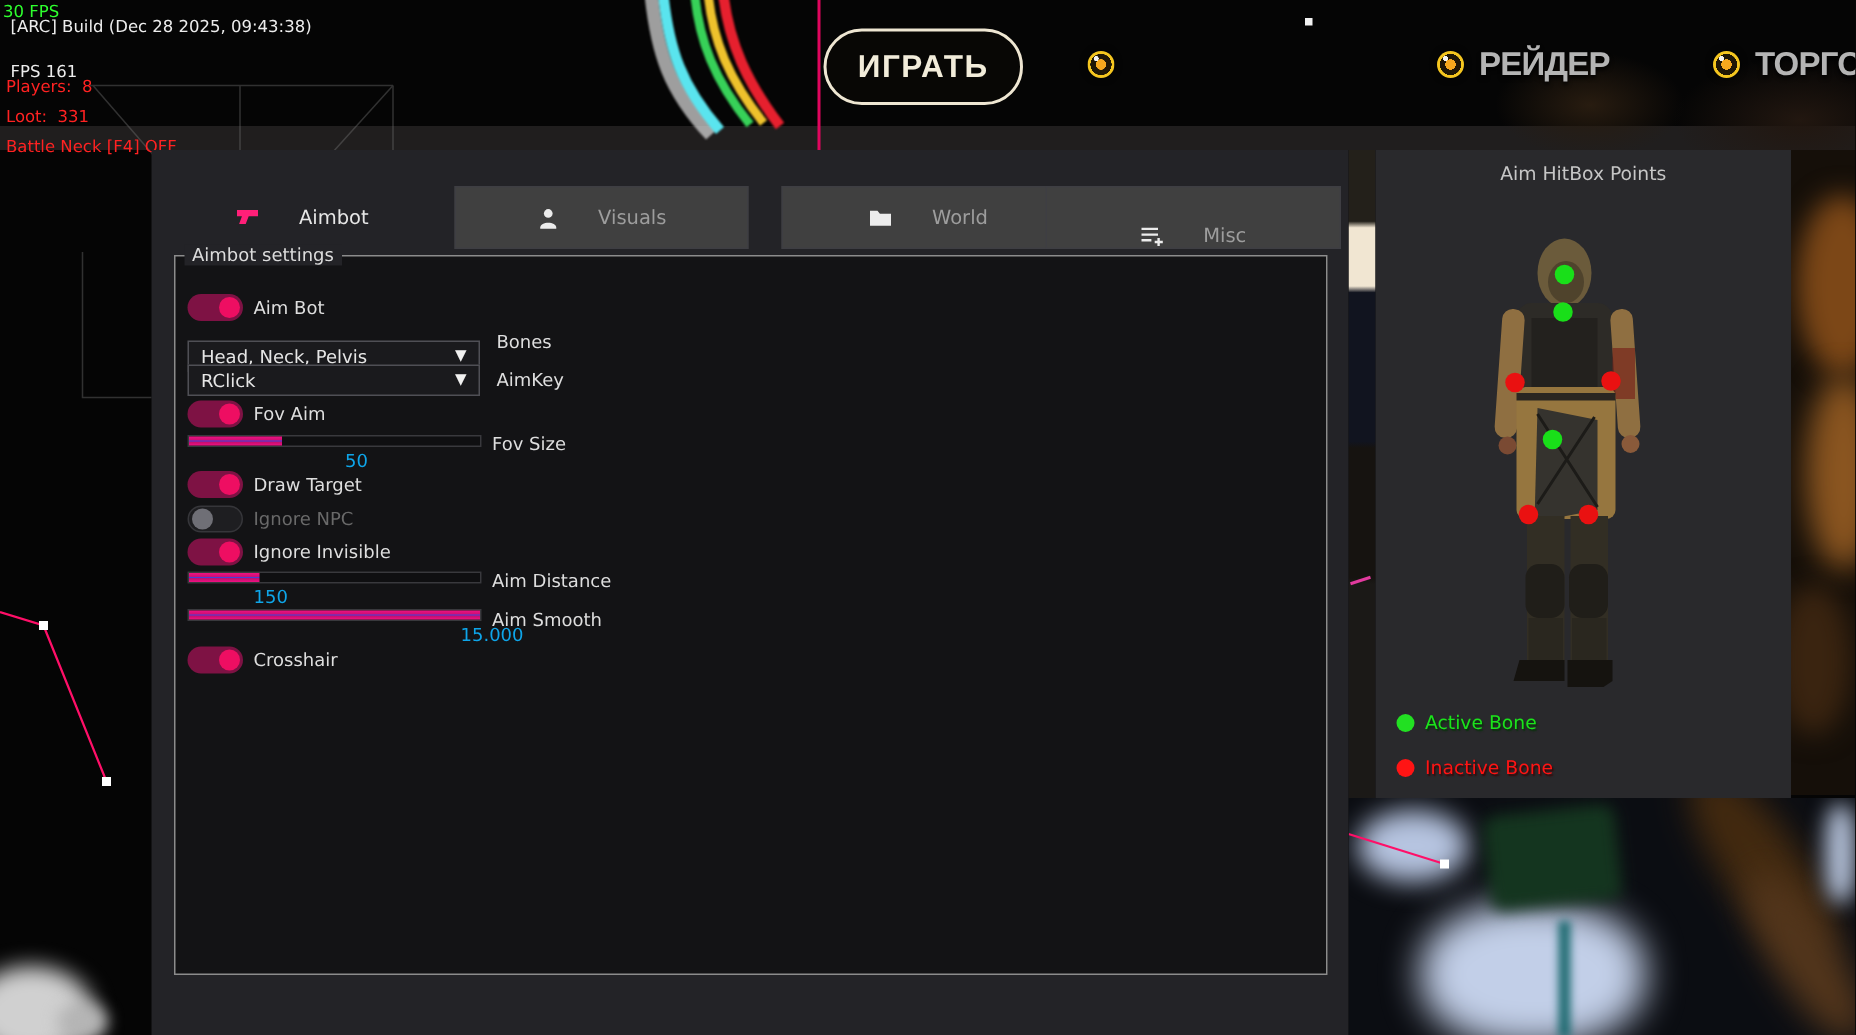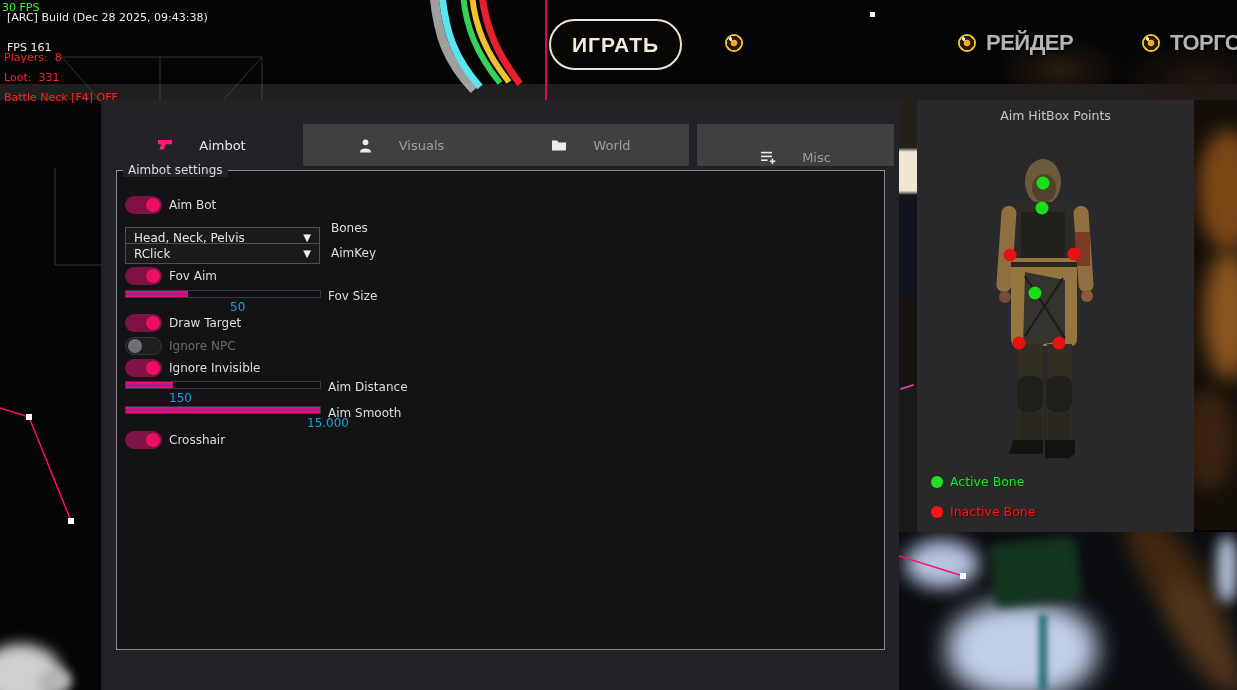--- a/index.html
+++ b/index.html
@@ -55,21 +55,21 @@
     letter-spacing:-.5px;text-shadow:0 2px 3px rgba(0,0,0,.85);white-space:nowrap;}
   .gm-1{left:725px;} .gm-2{left:958px;} .gm-3{left:1142px;}
 
   
   .panel{left:101px;top:100px;width:798px;height:590px;background:#232327;}
   .tab{position:absolute;top:24px;height:42px;display:flex;align-items:center;justify-content:center;gap:26px;
     font-size:13px;color:#9d9d9d;box-sizing:border-box;cursor:default;}
   .tab.box{border:1px solid #3e3e43;background:#404040;}
   .tab.active{color:#e6e6e6;}
   .tab svg{display:block;}
-  .t0{left:0;width:201px;} .t1{left:202px;width:196px;} .t2{left:392px;width:196px;} .t3{left:596px;width:197px;align-items:flex-end;}
+  .t0{left:0;width:201px;} .t1{left:202px;width:196px;} .t2{left:420px;width:196px;} .t3{left:596px;width:197px;align-items:flex-end;}
 
   .fieldset{left:15px;top:70px;width:769px;height:480px;border:1px solid #8c8c8c;background:#131315;box-sizing:border-box;}
   .fs-legend{position:absolute;left:6px;top:-8px;background:#232327;padding:0 5px;color:#dcdcdc;font-size:12px;white-space:nowrap;}
 
   .toggle{position:absolute;width:37px;height:18px;border-radius:9px;background:#7e1244;box-sizing:border-box;}
   .toggle::after{content:"";position:absolute;top:2px;right:2px;width:14px;height:14px;border-radius:50%;background:#ee0e62;}
   .toggle.off{background:#1e1e21;border:1px solid #36363a;}
   .toggle.off::after{top:1px;left:2px;right:auto;background:#6f6f76;}
   .clabel{position:absolute;height:18px;display:flex;align-items:center;color:#dedede;font-size:12px;white-space:nowrap;}
   .clabel.dim{color:#696969;}

